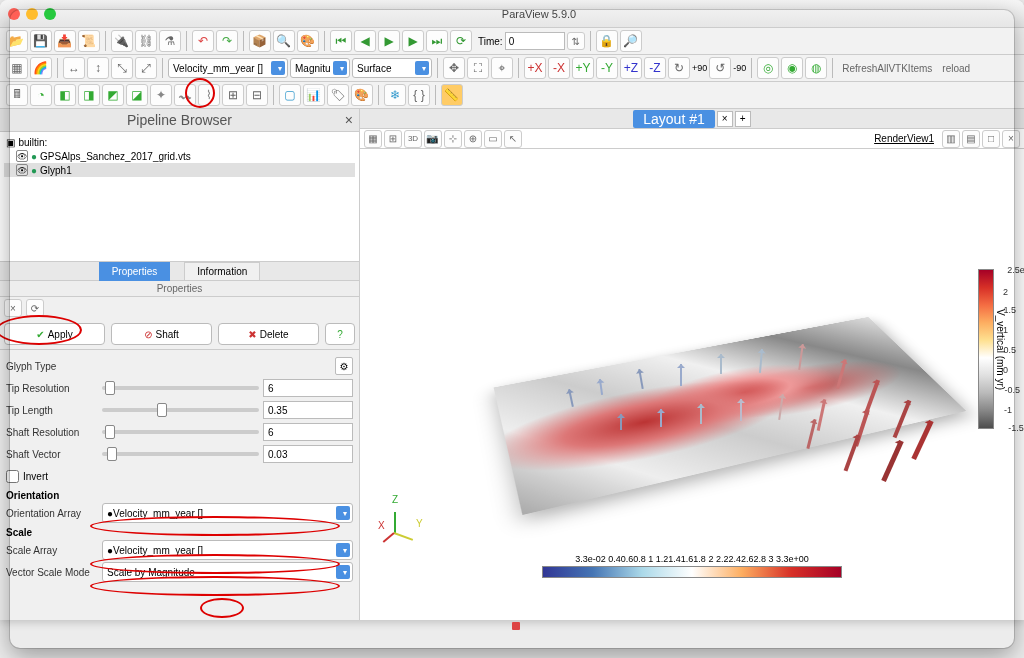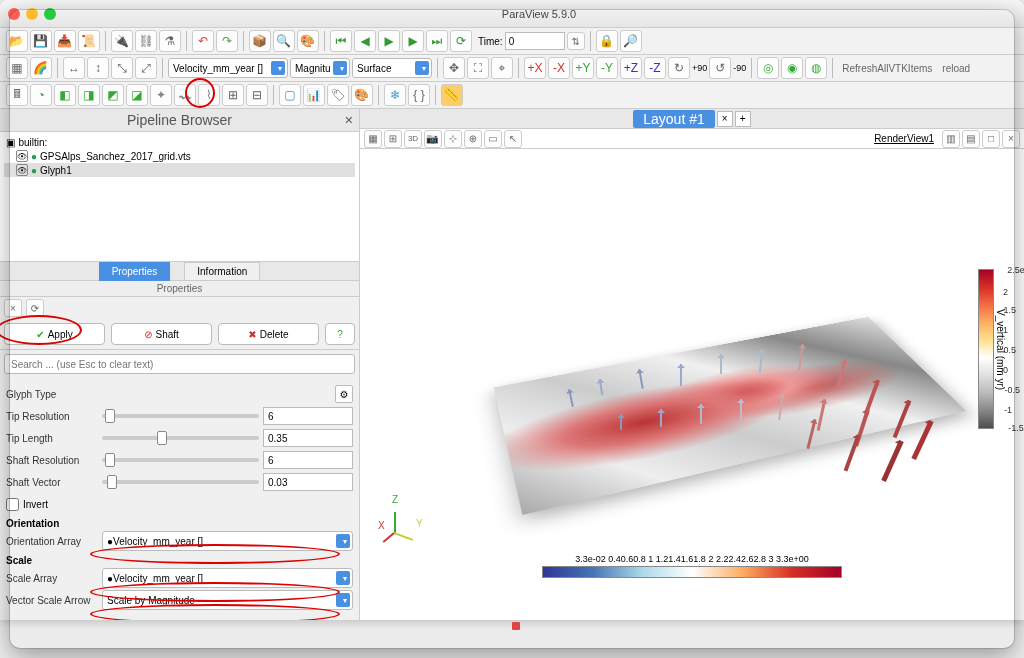--- a/index.html
+++ b/index.html
@@ -227,23 +227,20 @@
         <div class="action-btn">
             <span class="ico" style="color:#c33">✖</span>
             <span>Delete</span>
           </div>
         <div class="action-btn" style="flex:0 0 30px">
             <span style="color:#3a3">?</span>
           </div>
         <div class="ellipse" style="left:-4px;top:-4px;width:86px;height:30px"></div>
       </div>
 
-      <div class="search">
-        <input placeholder="Search ... (use Esc to clear text)" style="">
-      </div>
 
       <div class="props" style="position:relative">
         <div class="row">
           <span class="label">Glyph Type</span>
           <span class="cog">⚙</span>
         </div>
         <div class="row">
             <span class="label">Tip Resolution</span>
             <div class="slider">
               <div class="thumb" style="left:2%"></div>
@@ -287,21 +284,21 @@
 
         <div class="heading">Scale</div>
         <div class="row">
             <span class="label">Scale Array</span>
             <span class="select wide-select">
               <span>● </span>
               <span>Velocity_mm_year []</span>
             </span>
           </div>
         <div class="row">
-            <span class="label">Vector Scale Arrow</span>
+            <span class="label">Vector Scale Mode</span>
             <span class="select wide-select">
               <span>Scale by Magnitude</span>
             </span>
           </div>
 
         <div class="ellipse" style="left:90px;top:166px;width:250px;height:20px"></div>
         <div class="ellipse" style="left:90px;top:204px;width:250px;height:20px"></div>
         <div class="ellipse" style="left:90px;top:226px;width:250px;height:20px"></div>
         <div class="ellipse" style="left:200px;top:248px;width:44px;height:20px"></div>
       </div>

